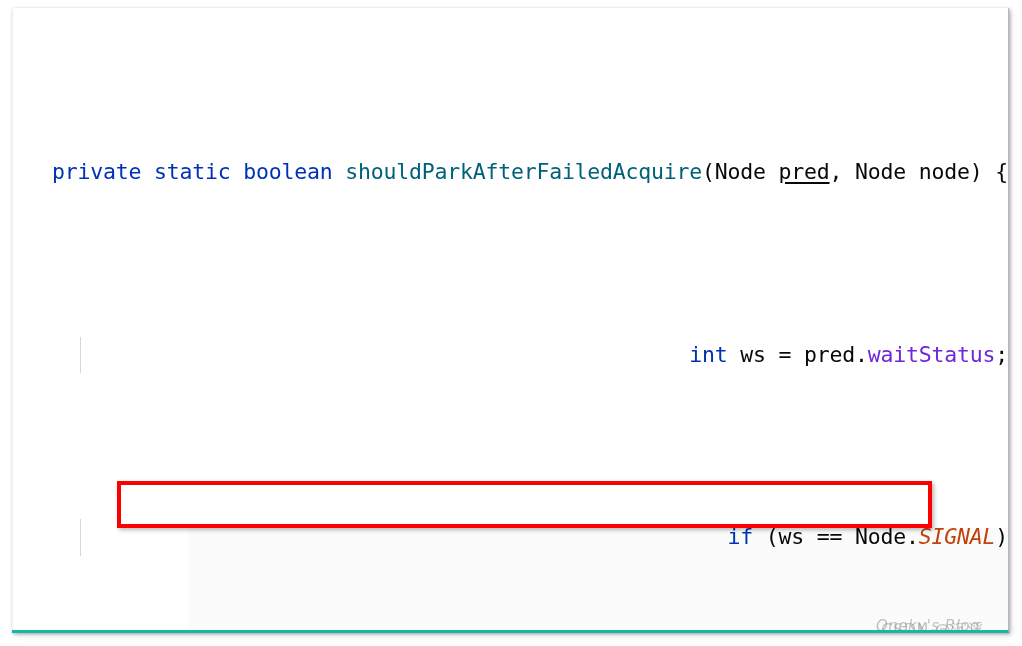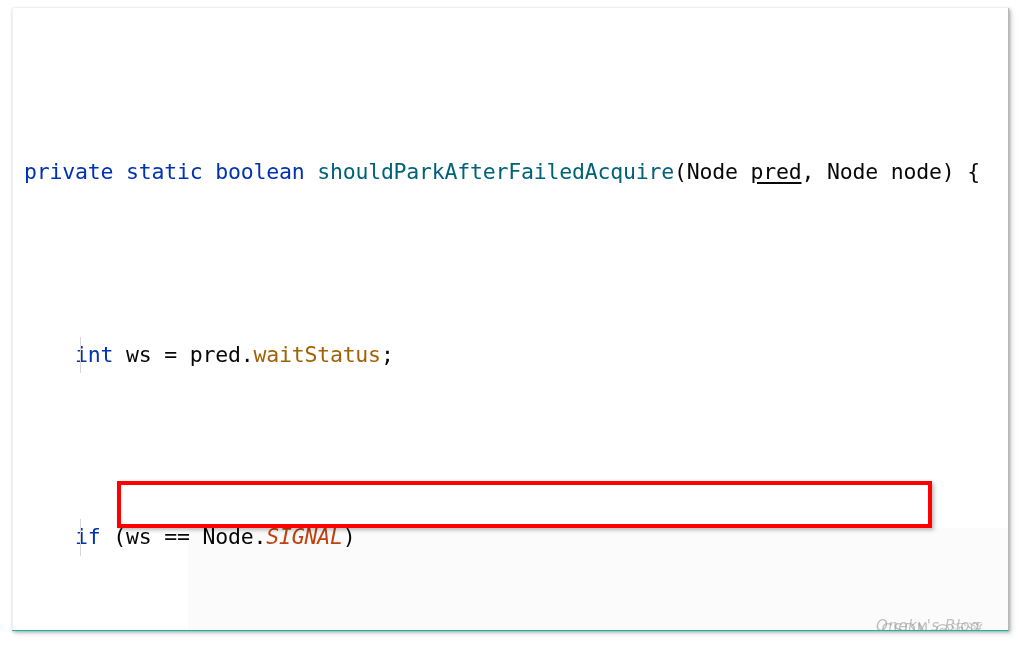--- a/index.html
+++ b/index.html
@@ -20,23 +20,24 @@
 
   
   #editor {
     position: absolute;
     left: 12px;
     top: 8px;
     width: 996px;
     height: 622px;
     background: #ffffff;
     border-right: 1px solid #b8b8b8;
-    border-bottom: 1px solid #14b8a6;
+    border-bottom: 3px solid #14b8a6;
     box-shadow: 1px 1px 3px rgba(0,0,0,0.30), 3px 3px 6px rgba(0,0,0,0.10);
     overflow: hidden;
+    text-align: right;
   }
   #editor::before {
     
     content: "";
     position: absolute;
     left: 0; top: 0; bottom: 0;
     width: 1px;
     background: #f0f0f0;
   }
 
@@ -67,21 +68,21 @@
     height: 36.5px;
     background: #d6d6d6;
   }
   .g1 { left: 68px; }
 
   
   .kw      { color: #0033B3; }
   .meth    { color: #00627A; }
   .type    { color: #080808; }
   .plain   { color: #080808; }
-  .field   { color: #a16207; margin-top: 36px; }
+  .field   { color: #6d28d9; margin-top: 36px; }
   .static  { color: #c2410c; font-style: italic; }
   .param   { color: #080808; text-decoration: underline; text-underline-offset: 3px; }
 
   
   #redbox {
     position: absolute;
     left: 105px;
     top: 473px;
     width: 815px;
     height: 47px;

